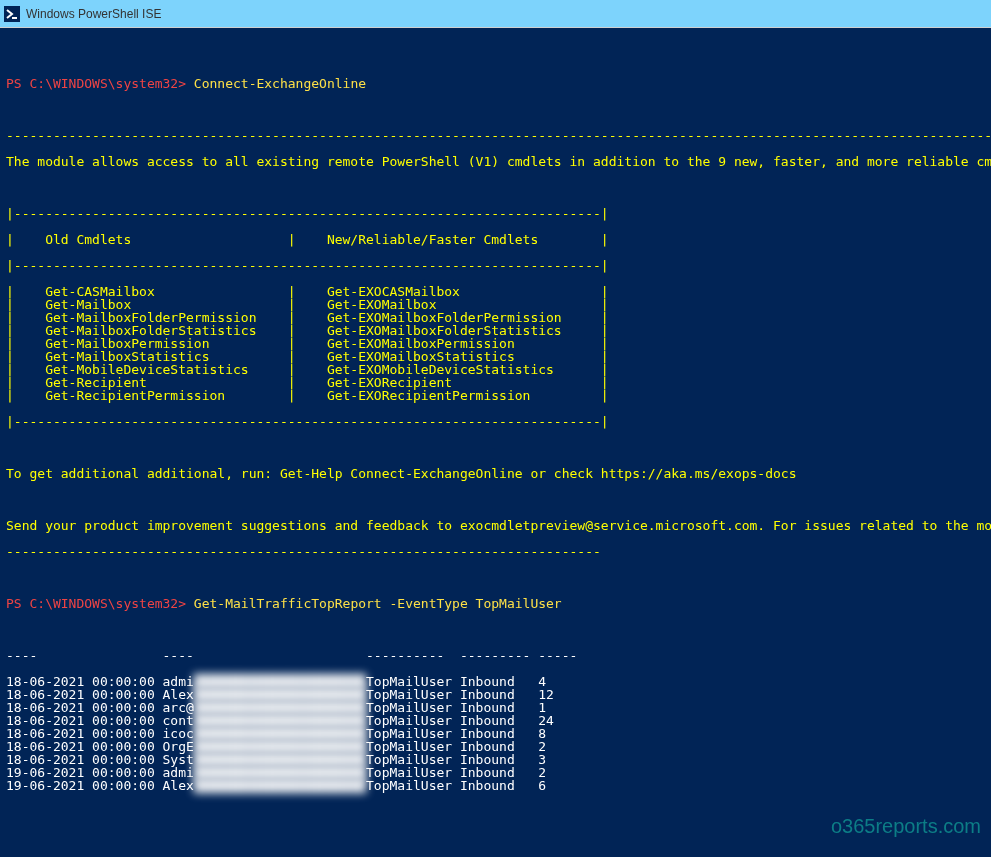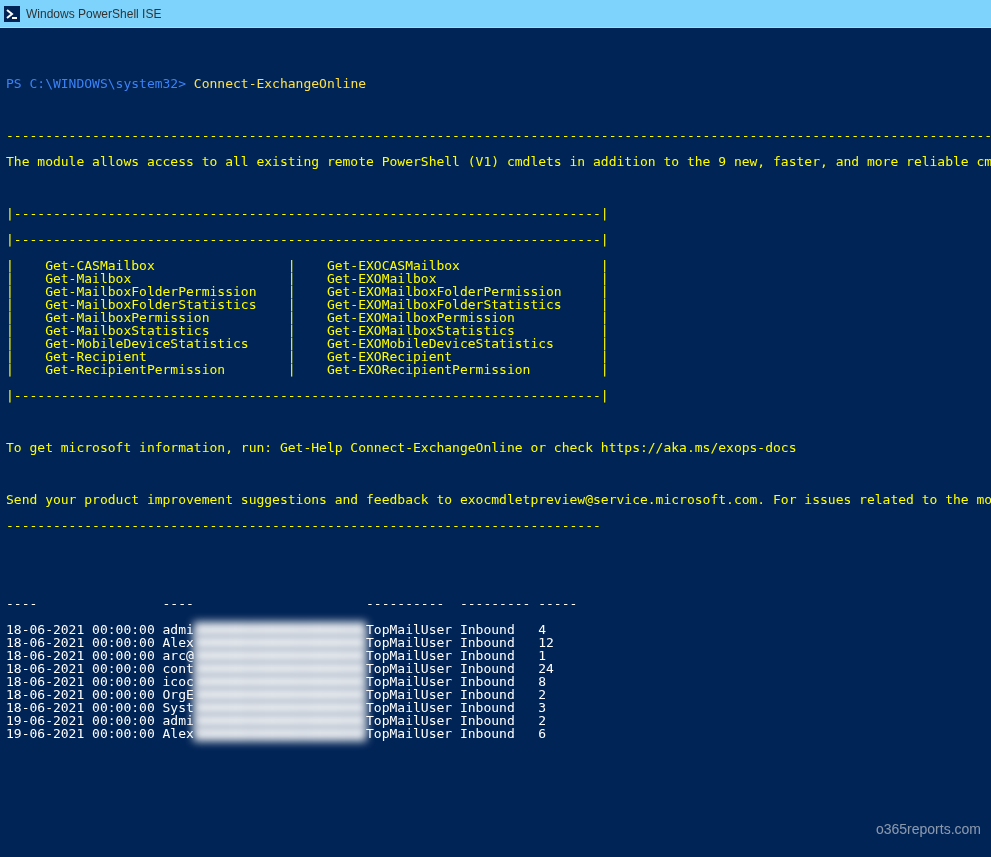--- a/index.html
+++ b/index.html
@@ -39,38 +39,38 @@
     white-space: pre;
     padding: 10px 6px 20px 6px;
     height: calc(857px - 27px);
     box-sizing: border-box;
     overflow: hidden;
     position: relative;
   }
   .console .line {
     min-height: 13px;
   }
-  .prompt { color: #3b82f6; }
+  .prompt { color: #ef4444; }
   .cmd { color: #fde047; }
   .yellow { color: #ffff00; }
   .white { color: #ffffff; }
   .blurred {
     display: inline-block;
     filter: blur(4px);
     opacity: 0.9;
     color: #ffffff;
   }
   .watermark {
     position: absolute;
     right: 10px;
     bottom: 22px;
-    color: #e5e5e5;
+    color: #14b8a6;
     opacity: 0.6;
     font-family: "Segoe UI", Tahoma, sans-serif;
-    font-size: 14px;
+    font-size: 20px;
     pointer-events: none;
     user-select: none;
   }
 </style>
 </head>
 <body>
 
 <div class="title-bar">
   <span class="icon">
     <svg viewBox="0 0 16 16">
@@ -83,29 +83,31 @@
 </div>
 
 <div class="console">
 <div class="line"> </div>
 <div class="line"><span class="prompt">PS C:\WINDOWS\system32&gt;</span> <span class="cmd">Connect-ExchangeOnline</span></div>
 <div class="line"> </div>
 <div class="line yellow">----------------------------------------------------------------------------------------------------------------------------------------------</div>
 <div class="line yellow">The module allows access to all existing remote PowerShell (V1) cmdlets in addition to the 9 new, faster, and more reliable cmdlets.</div>
 <div class="line"> </div>
 <div class="line yellow">|---------------------------------------------------------------------------|</div>
+<div class="line yellow">|    Old Cmdlets                    |    New/Reliable/Faster Cmdlets        |</div>
 <div class="line yellow">|---------------------------------------------------------------------------|</div>
 <div id="cmdlet-rows"><div class="line yellow">|    Get-CASMailbox                 |    Get-EXOCASMailbox                  |</div><div class="line yellow">|    Get-Mailbox                    |    Get-EXOMailbox                     |</div><div class="line yellow">|    Get-MailboxFolderPermission    |    Get-EXOMailboxFolderPermission     |</div><div class="line yellow">|    Get-MailboxFolderStatistics    |    Get-EXOMailboxFolderStatistics     |</div><div class="line yellow">|    Get-MailboxPermission          |    Get-EXOMailboxPermission           |</div><div class="line yellow">|    Get-MailboxStatistics          |    Get-EXOMailboxStatistics           |</div><div class="line yellow">|    Get-MobileDeviceStatistics     |    Get-EXOMobileDeviceStatistics      |</div><div class="line yellow">|    Get-Recipient                  |    Get-EXORecipient                   |</div><div class="line yellow">|    Get-RecipientPermission        |    Get-EXORecipientPermission         |</div></div>
 <div class="line yellow">|---------------------------------------------------------------------------|</div>
 <div class="line"> </div>
-<div class="line yellow">To get microsoft information, run: Get-Help Connect-ExchangeOnline or check https://aka.ms/exops-docs</div>
+<div class="line yellow">To get additional additional, run: Get-Help Connect-ExchangeOnline or check https://aka.ms/exops-docs</div>
 <div class="line"> </div>
 <div class="line yellow">Send your product improvement suggestions and feedback to exocmdletpreview@service.microsoft.com. For issues related to the module, cont</div>
 <div class="line yellow">----------------------------------------------------------------------------</div>
 <div class="line"> </div>
+<div class="line"><span class="prompt">PS C:\WINDOWS\system32&gt;</span> <span class="cmd">Get-MailTrafficTopReport -EventType TopMailUser</span></div>
 <div class="line"> </div>
 <div class="line white" id="report1-underline">----                ----                      ----------  --------- -----</div>
 <div id="report1-rows"><div class="line white"><span>18-06-2021 00:00:00 admi</span><span class="blurred">██████████████████████</span><span>TopMailUser Inbound   4</span></div><div class="line white"><span>18-06-2021 00:00:00 Alex</span><span class="blurred">██████████████████████</span><span>TopMailUser Inbound   12</span></div><div class="line white"><span>18-06-2021 00:00:00 arc@</span><span class="blurred">██████████████████████</span><span>TopMailUser Inbound   1</span></div><div class="line white"><span>18-06-2021 00:00:00 cont</span><span class="blurred">██████████████████████</span><span>TopMailUser Inbound   24</span></div><div class="line white"><span>18-06-2021 00:00:00 icoc</span><span class="blurred">██████████████████████</span><span>TopMailUser Inbound   8</span></div><div class="line white"><span>18-06-2021 00:00:00 OrgE</span><span class="blurred">██████████████████████</span><span>TopMailUser Inbound   2</span></div><div class="line white"><span>18-06-2021 00:00:00 Syst</span><span class="blurred">██████████████████████</span><span>TopMailUser Inbound   3</span></div><div class="line white"><span>19-06-2021 00:00:00 admi</span><span class="blurred">██████████████████████</span><span>TopMailUser Inbound   2</span></div><div class="line white"><span>19-06-2021 00:00:00 Alex</span><span class="blurred">██████████████████████</span><span>TopMailUser Inbound   6</span></div></div>
 
 
 
 
 
 
 

